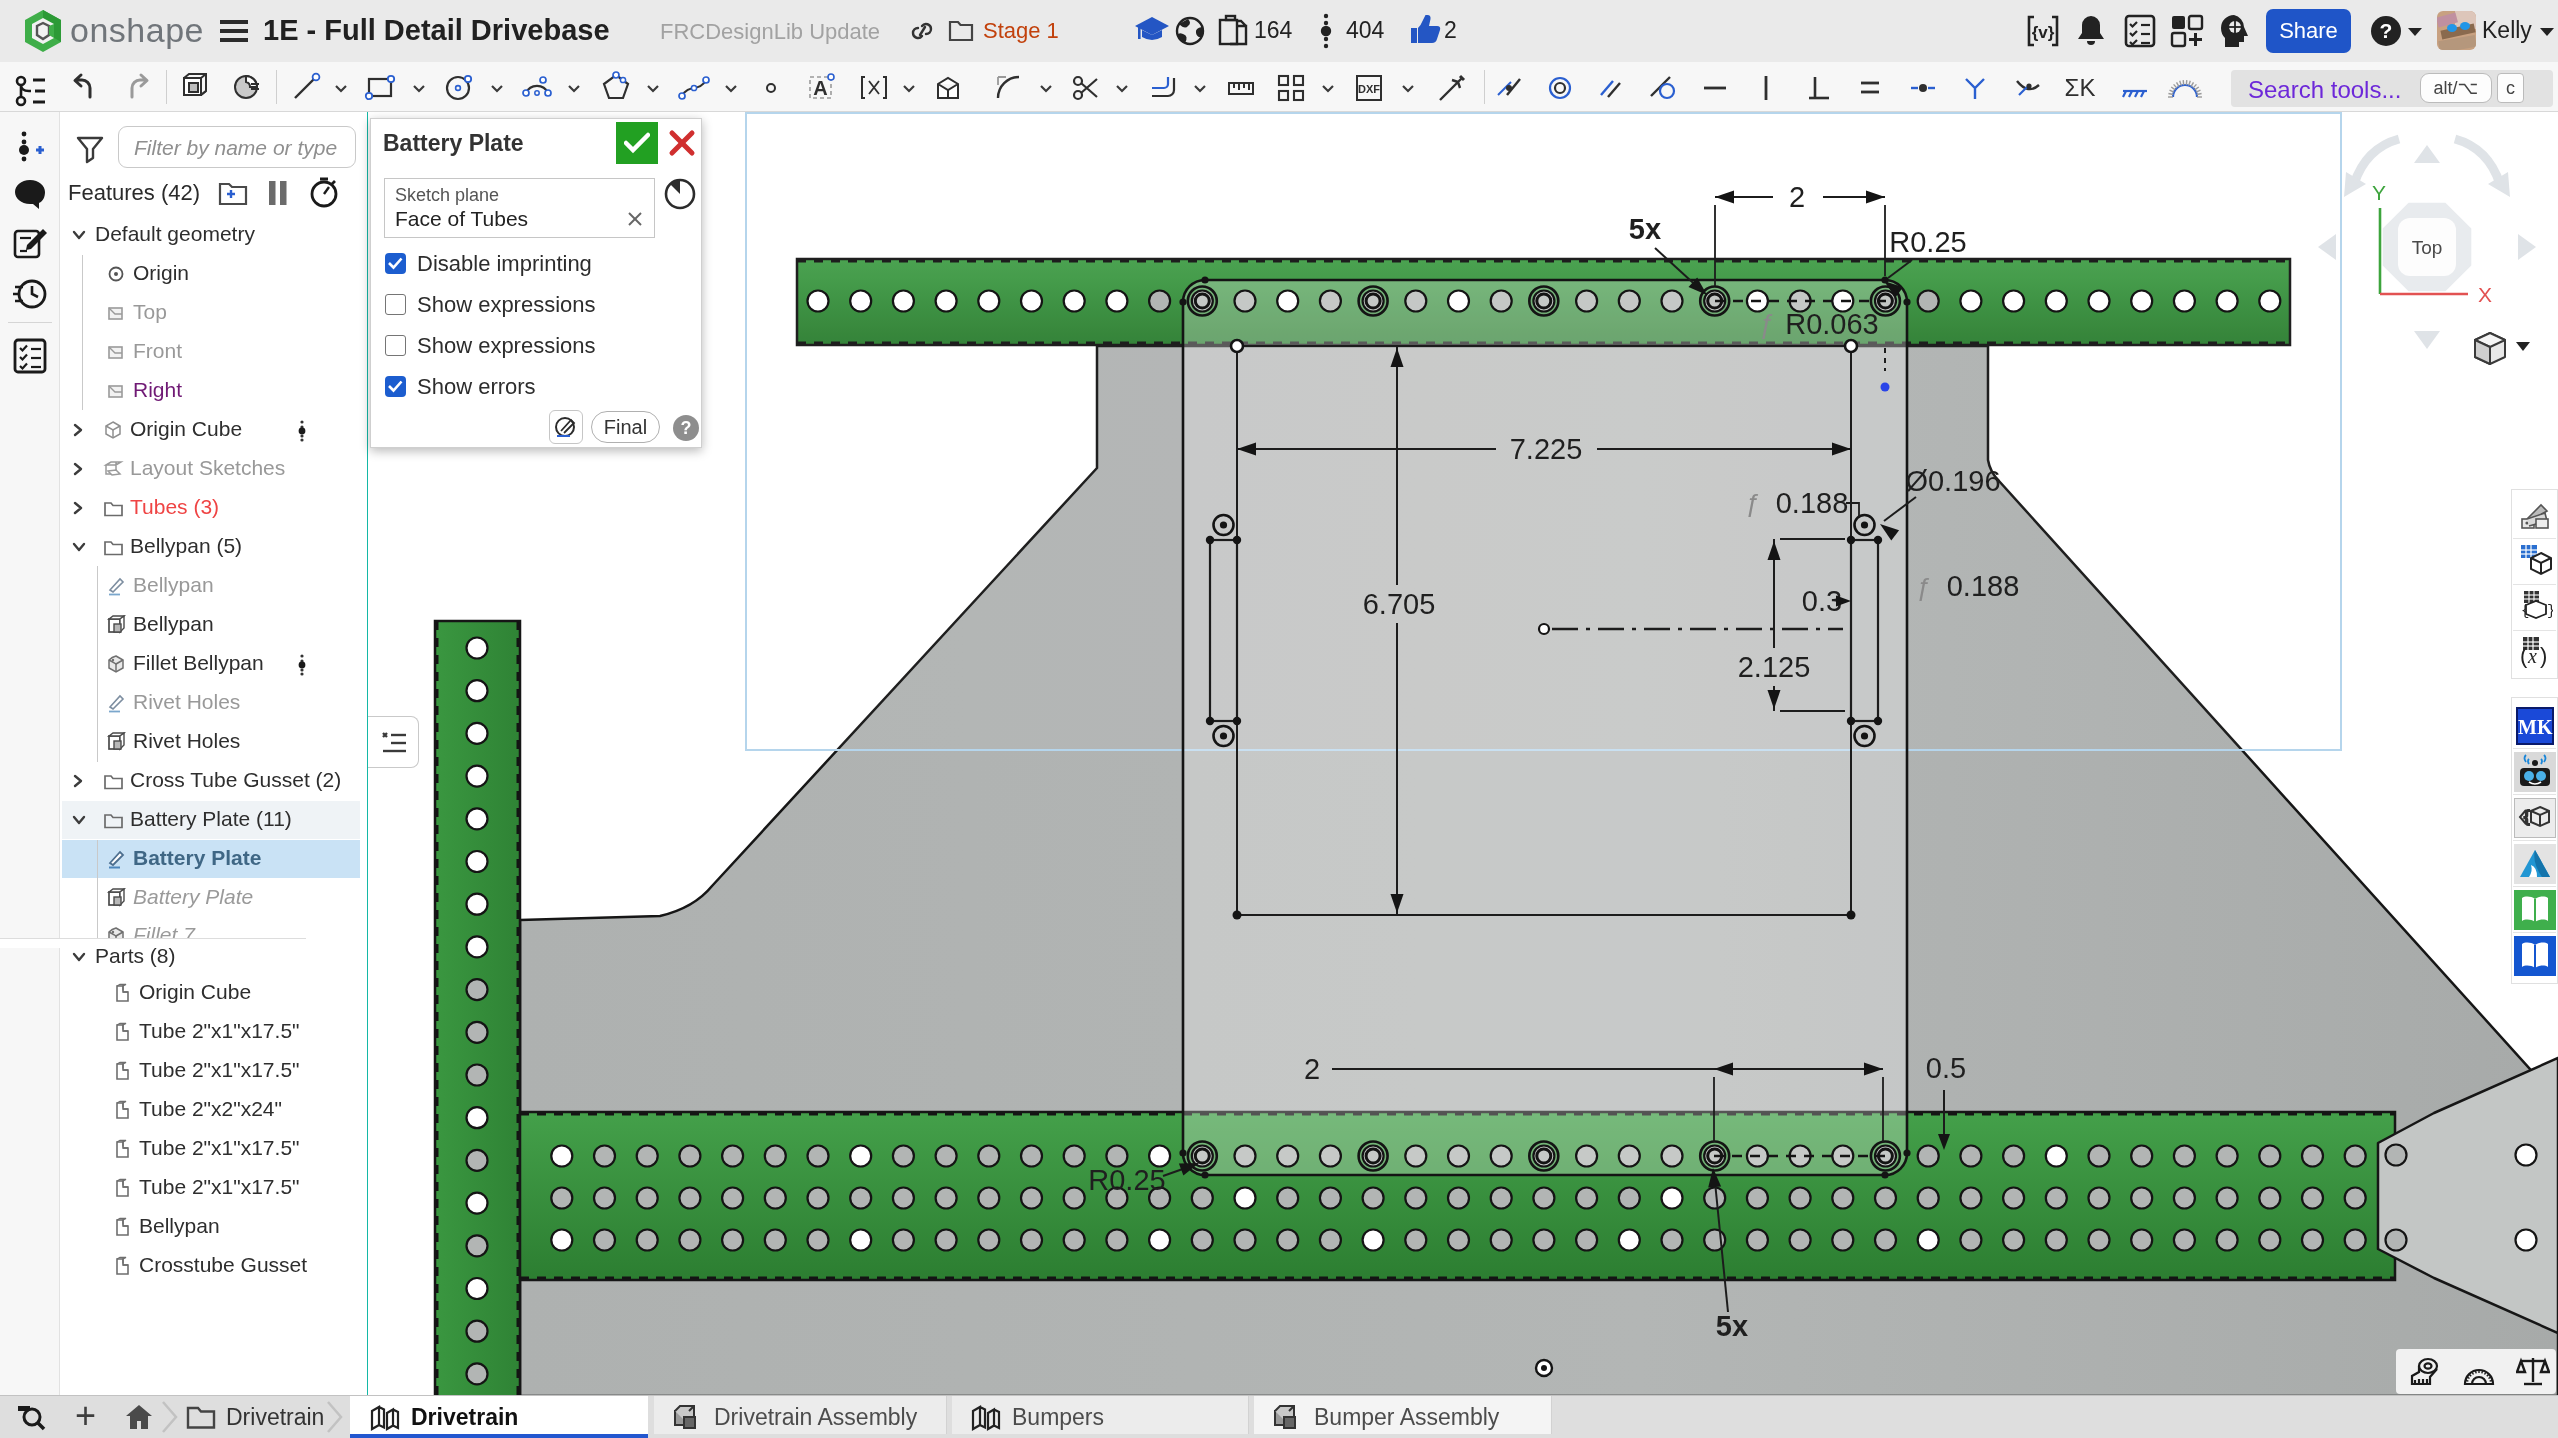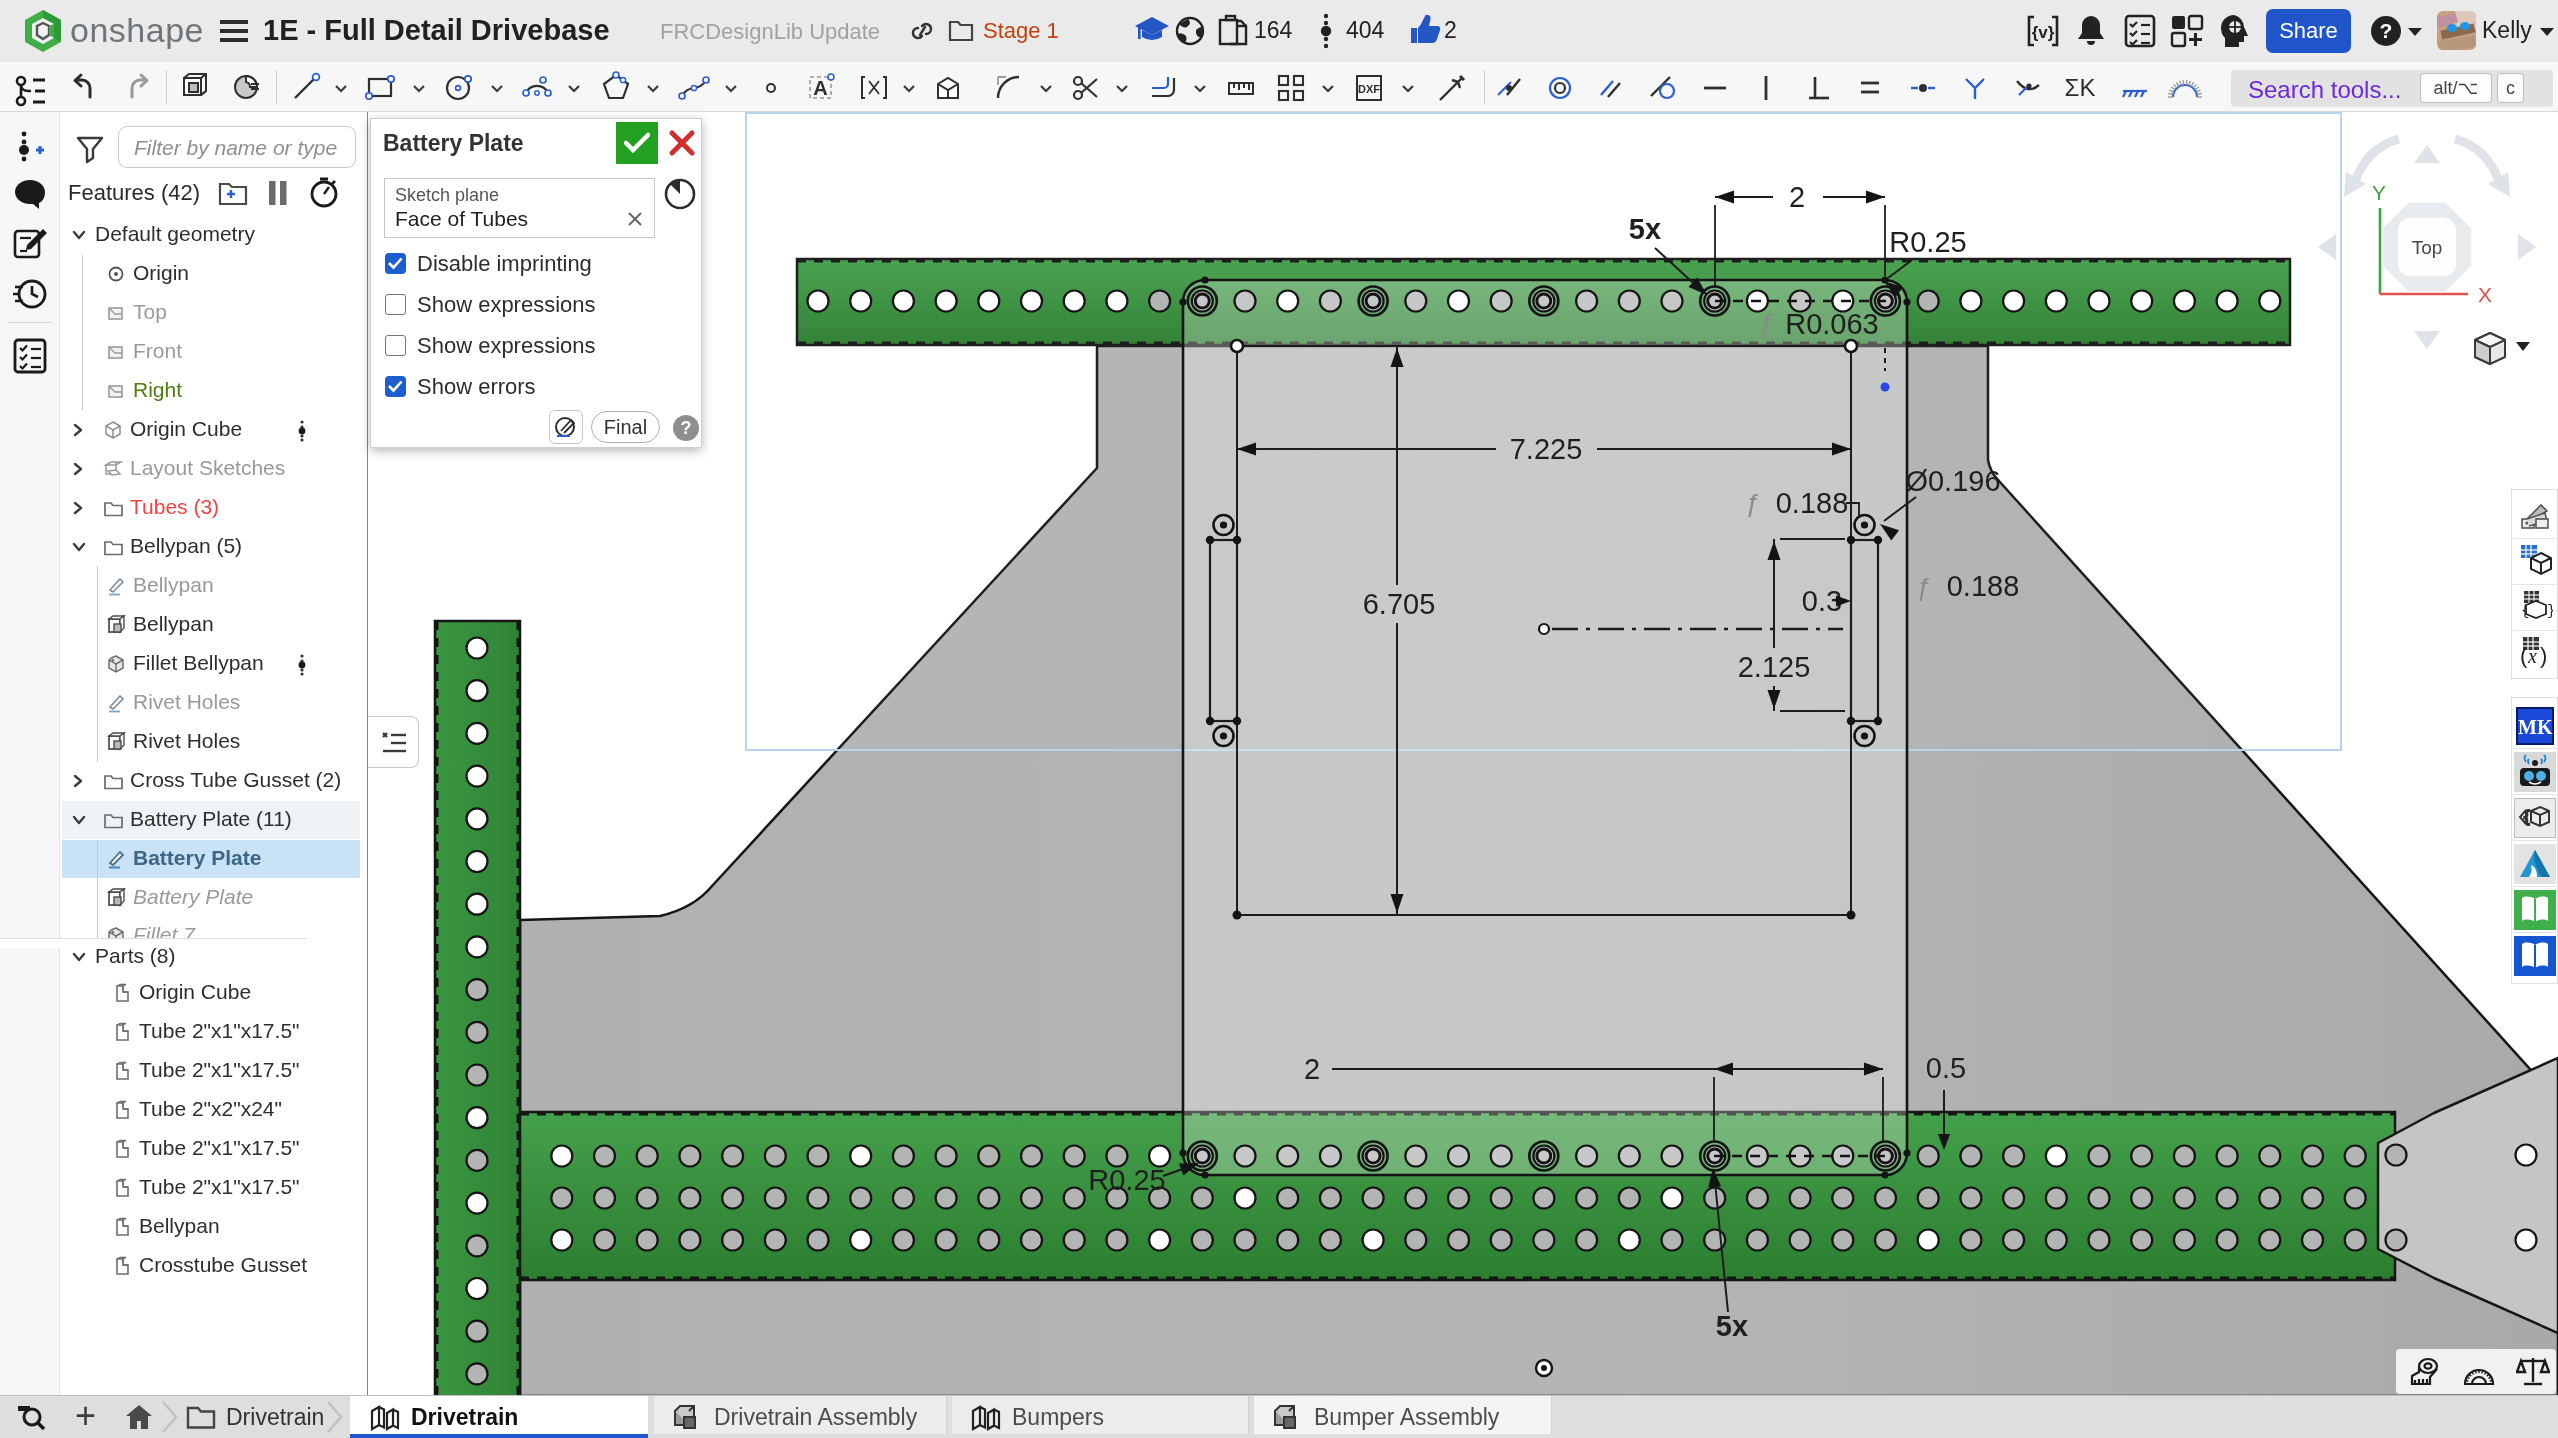--- a/index.html
+++ b/index.html
@@ -718,21 +718,21 @@
           <line x1="23.0" y1="15.6" x2="25.5" y2="11.3"></line>
           <line x1="25.0" y1="17.1" x2="28.4" y2="13.4"></line>
           <line x1="26.7" y1="18.9" x2="30.8" y2="16.0"></line>
           <line x1="28.0" y1="21.1" x2="32.5" y2="19.1"></line>
           <line x1="28.7" y1="23.5" x2="33.6" y2="22.5"></line>
           <line x1="29.0" y1="26.0" x2="34.0" y2="26.0"></line>
         </g>
       </svg>
 <div class="abs" style="left:2231px;top:8px;width:322px;height:37px;background:#e2e2e2;border-radius:4px"></div>
 <div class="abs" style="left:2248px;top:14px;font-size:24px;color:#6d28d9">Search tools...</div>
-<div class="abs" style="left:2420px;top:11px;width:72px;height:30px;background:#fdfdfd;border:1px solid #bbb;border-radius:4px;font-size:18px;color:#444;text-align:center;line-height:28px">alt/⌥</div>
+<div class="abs" style="left:2420px;top:11px;width:72px;height:30px;background:#fdfdfd;border:1px solid #bbb;border-radius:9px;font-size:18px;color:#444;text-align:center;line-height:28px">alt/⌥</div>
 <div class="abs" style="left:2497px;top:11px;width:27px;height:30px;background:#fdfdfd;border:1px solid #bbb;border-radius:4px;font-size:18px;color:#444;text-align:center;line-height:28px">c</div>
 </div>
 <div class="abs" style="left:0;top:112px;width:60px;height:1283px;background:#f7f7f7;border-right:1px solid #e2e2e2;z-index:15">
 <svg class="abs" style="left:14px;top:18px" width="32" height="36" viewBox="0 0 32 36">
         <g fill="#1a1a1a">
           <circle cx="10" cy="4" r="2.4"></circle>
           <circle cx="10" cy="12" r="2.4"></circle>
           <circle cx="10" cy="20" r="5"></circle>
           <circle cx="10" cy="29" r="2.4"></circle>
         </g>
@@ -807,21 +807,21 @@
 <div style="position:absolute;left:133px;top:300px;font-size:21px;color:#999999;white-space:nowrap">Top</div>
 <svg style="position:absolute;left:106px;top:342px" width="21" height="21" viewBox="0 0 21 21">
             <rect x="3" y="5" width="13" height="11" fill="#f2f2f2" stroke="#9a9a9a" stroke-width="1.6"></rect>
             <path d="M3,5 L9,11 L16,11" fill="none" stroke="#9a9a9a" stroke-width="1.4"></path>
           </svg>
 <div style="position:absolute;left:133px;top:339px;font-size:21px;color:#999999;white-space:nowrap">Front</div>
 <svg style="position:absolute;left:106px;top:381px" width="21" height="21" viewBox="0 0 21 21">
             <rect x="3" y="5" width="13" height="11" fill="#f2f2f2" stroke="#9a9a9a" stroke-width="1.6"></rect>
             <path d="M3,5 L9,11 L16,11" fill="none" stroke="#9a9a9a" stroke-width="1.4"></path>
           </svg>
-<div style="position:absolute;left:133px;top:378px;font-size:21px;color:#4d7c0f;white-space:nowrap">Right</div>
+<div style="position:absolute;left:133px;top:378px;font-size:21px;color:#701a75;white-space:nowrap">Right</div>
 <svg style="position:absolute;left:72px;top:423px" width="12" height="14">
             <polyline points="3,2 9,7 3,12" fill="none" stroke="#3c3c3c" stroke-width="2.4" stroke-linecap="round" stroke-linejoin="round"></polyline>
           </svg>
 <svg style="position:absolute;left:103px;top:420px" width="21" height="21" viewBox="0 0 21 21">
             <g fill="none" stroke="#8f8f8f" stroke-width="1.5">
               <polygon points="10,2 17,6 17,14 10,18 3,14 3,6"></polygon>
               <polyline points="3,6 10,10 17,6"></polyline>
               <line x1="10" y1="10" x2="10" y2="18"></line>
             </g>
           </svg>

